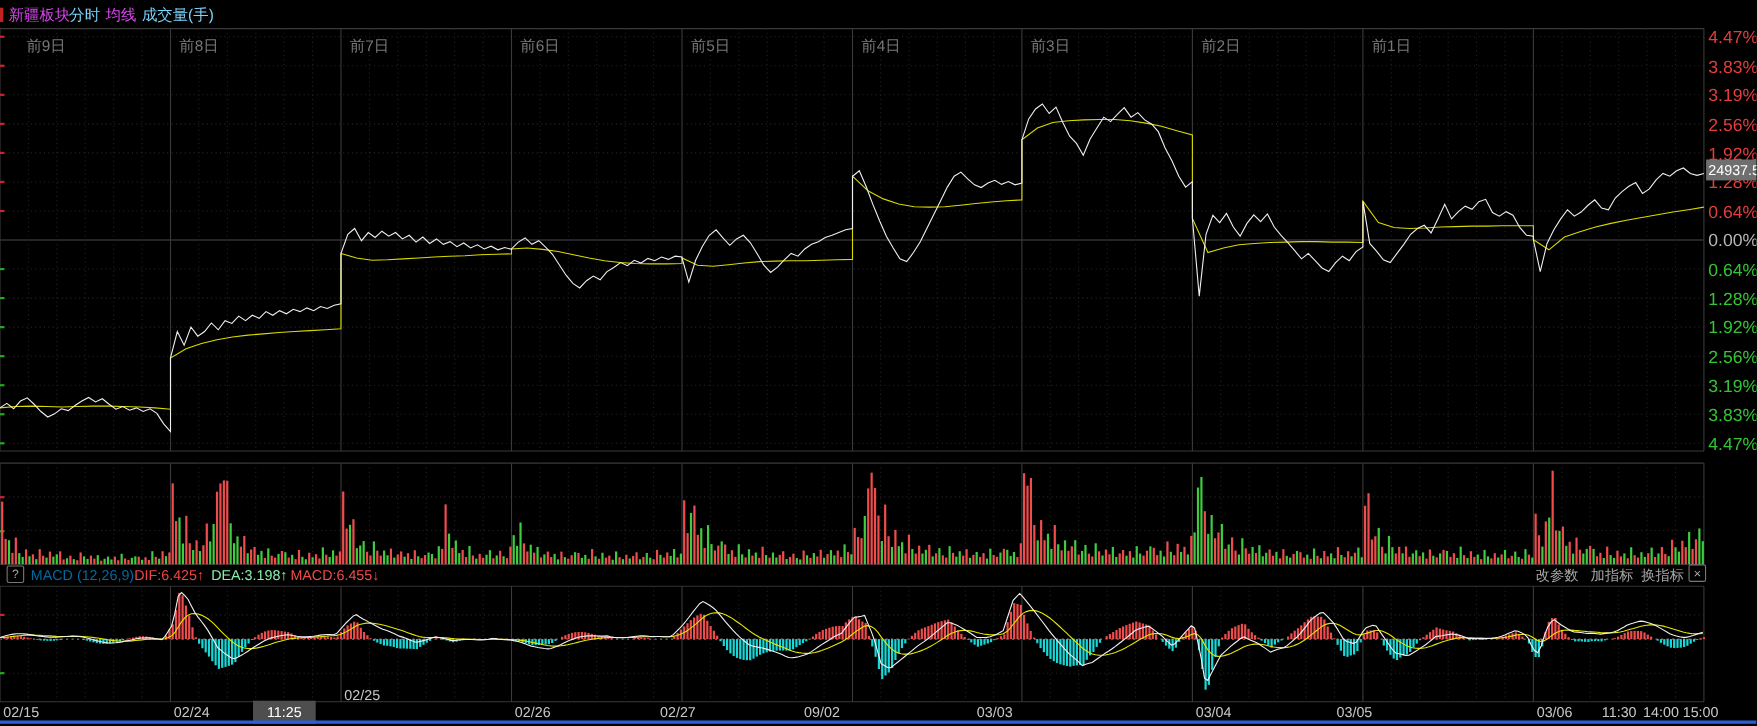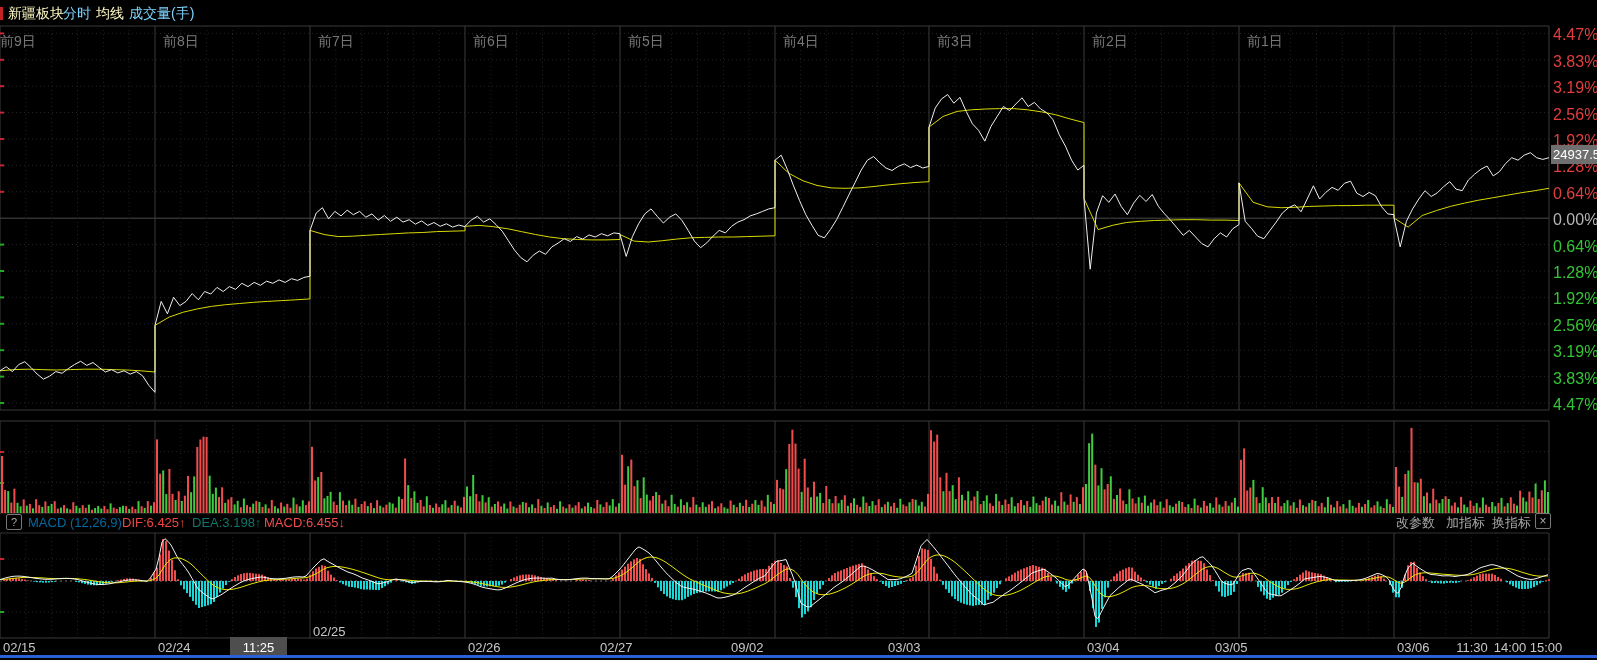--- a/index.html
+++ b/index.html
@@ -1,21 +1,21 @@
 <!DOCTYPE html>
 <html><head>
 <meta charset="utf-8">
 <style>
   html,body{margin:0;padding:0;background:#000;}
   #app{position:relative;width:1597px;height:660px;background:#000;overflow:hidden;
        font-family:"Liberation Sans","DejaVu Sans",sans-serif;}
   #chart{position:absolute;left:0;top:0;}
   .lbl{position:absolute;font-size:13px;color:#c8c8c8;white-space:nowrap;line-height:1;}
   .topbar-item{position:absolute;top:6px;font-size:14px;line-height:1;}
-  .yellow{color:#fef9c3;}
+  .yellow{color:#d946ef;}
   .white{color:#7dd3fc;}
   .red{color:#e23e3e;}
   .grn{color:#35c435;}
   .gray{color:#b5b5b5;}
   .daylbl{color:#787878;font-size:14px;}
   .axis-tick{font-size:16px;}
   .time-lbl{color:#c8c8c8;font-size:13px;}
   .time-badge{position:absolute;background:#4e4e4e;color:#ffffff;font-size:13px;
               text-align:center;padding:3px 0;width:57px;}
   #price-badge{position:absolute;left:1551px;top:145px;background:#6f6f6f;color:#fff;
@@ -1230,21 +1230,21 @@
       <polyline points="0.0,370.8 6.2,366.7 12.4,371.6 18.6,364.6 24.8,361.7 31.0,367.5 37.2,374.1 43.4,379.1 49.6,376.2 55.8,371.6 62.0,373.3 68.2,368.7 74.4,364.6 80.6,361.3 86.8,365.4 93.0,362.5 99.2,367.5 105.4,372.0 111.6,369.6 117.8,372.9 124.0,370.8 130.2,374.1 136.4,371.6 142.6,375.8 148.8,385.3 155.0,392.3 155.0,325.4 161.2,301.4 167.4,313.8 173.6,297.3 179.8,305.6 186.0,301.4 192.2,293.6 198.4,299.8 204.6,291.5 210.8,294.0 217.0,287.4 223.2,291.5 229.4,286.6 235.6,289.4 241.8,283.3 248.0,286.6 254.2,282.4 260.4,285.3 266.6,281.2 272.8,283.3 279.0,279.9 285.2,282.4 291.4,278.7 297.6,280.4 303.8,277.5 310.0,276.2 310.0,230.4 316.2,213.0 322.4,207.7 328.6,218.8 334.8,211.4 341.0,215.9 347.2,210.2 353.4,214.7 359.6,211.4 365.8,217.2 372.0,213.9 378.2,220.1 384.4,215.5 390.6,221.3 396.8,217.2 403.0,222.1 409.2,219.7 415.4,224.2 421.6,220.9 427.8,225.4 434.0,222.5 440.2,226.3 446.4,223.8 452.6,227.1 458.8,225.0 465.0,226.7 465.0,226.3 471.2,220.1 477.4,216.3 483.6,222.1 489.8,218.8 496.0,224.6 502.2,231.2 508.4,240.7 514.6,250.2 520.8,257.6 527.0,261.8 533.2,255.2 539.4,251.0 545.6,254.3 551.8,246.9 558.0,243.2 564.2,238.7 570.4,241.5 576.6,236.6 582.8,239.1 589.0,234.9 595.2,237.0 601.4,233.7 607.6,235.8 613.8,232.9 620.0,233.7 620.0,234.5 626.2,256.4 632.4,236.6 638.6,223.8 644.8,213.9 651.0,208.9 657.2,216.3 663.4,223.0 669.6,217.2 675.8,213.9 682.0,220.5 688.2,230.4 694.4,241.1 700.6,247.7 706.8,242.8 713.0,236.2 719.2,230.4 725.4,232.9 731.6,226.3 737.8,222.1 744.0,219.7 750.2,215.9 756.4,213.9 762.6,211.4 768.8,208.9 775.0,207.7 775.0,160.2 781.2,155.2 787.3,169.3 793.5,185.8 799.6,200.7 805.8,214.7 812.0,225.4 818.1,235.3 824.3,237.8 830.4,229.6 836.6,219.7 842.8,207.3 848.9,194.9 855.1,182.5 861.2,170.1 867.4,160.2 873.6,156.5 879.7,162.7 885.9,168.0 892.0,170.5 898.2,166.4 904.4,163.9 910.5,167.6 916.7,165.1 922.8,168.0 929.0,166.4 929.0,127.1 935.2,108.1 941.4,99.1 947.6,94.5 953.8,103.2 960.0,97.4 966.2,111.4 972.4,123.8 978.6,130.4 984.8,141.2 991.0,126.3 997.2,116.4 1003.4,106.5 1009.6,110.6 1015.8,104.0 1022.0,97.8 1028.2,106.5 1034.4,102.4 1040.6,109.0 1046.8,112.7 1053.0,119.7 1059.2,134.6 1065.4,146.1 1071.6,160.2 1077.8,170.1 1084.0,165.1 1084.0,198.6 1090.2,269.2 1096.4,213.0 1102.6,195.7 1108.8,202.3 1115.0,194.0 1121.2,206.4 1127.4,214.7 1133.6,203.1 1139.8,195.3 1146.0,201.5 1152.2,194.5 1158.4,206.4 1164.6,213.9 1170.8,220.5 1177.0,227.9 1183.2,235.3 1189.4,230.4 1195.6,237.0 1201.8,243.6 1208.0,246.9 1214.2,238.7 1220.4,232.9 1226.6,237.0 1232.8,228.7 1239.0,224.6 1239.0,182.9 1245.2,221.3 1251.4,228.3 1257.6,236.2 1263.8,238.7 1270.0,230.4 1276.2,222.1 1282.4,213.0 1288.6,207.7 1294.8,204.8 1301.0,211.8 1307.2,199.0 1313.4,185.8 1319.6,199.0 1325.8,192.4 1332.0,187.4 1338.2,190.3 1344.4,183.3 1350.6,181.2 1356.8,193.2 1363.0,196.5 1369.2,192.4 1375.4,195.7 1381.6,206.8 1387.8,213.9 1394.0,214.7 1394.0,218.0 1400.2,246.9 1406.4,221.3 1412.6,208.9 1418.8,199.0 1425.0,190.7 1431.2,196.5 1437.4,192.8 1443.6,186.6 1449.8,181.7 1456.0,189.1 1462.2,190.7 1468.4,180.0 1474.6,174.2 1480.8,169.3 1487.0,166.0 1493.2,175.9 1499.4,171.7 1505.6,163.5 1511.8,157.7 1518.0,160.2 1524.2,155.2 1530.4,152.7 1536.6,157.7 1542.8,159.4 1549.0,157.7" fill="none" stroke="#efefef" stroke-width="1"></polyline>
     </svg>
 
   <div id="red-tick"></div>
   <span class="topbar-item yellow" style="left:8px">新疆板块</span>
   <span class="topbar-item white" style="left:63px">分时</span>
   <span class="topbar-item yellow" style="left:96px">均线</span>
   <span class="topbar-item white" style="left:129px">成交量(手)</span>
 
   <div id="day-labels">
-      <div class="lbl daylbl" style="left: 0; top: 34px;">前9日</div>
+      <div class="lbl daylbl" style="left: 24px; top: 34px;">前9日</div>
       <div class="lbl daylbl" style="left: 163px; top: 34px;">前8日</div>
       <div class="lbl daylbl" style="left: 318px; top: 34px;">前7日</div>
       <div class="lbl daylbl" style="left: 473px; top: 34px;">前6日</div>
       <div class="lbl daylbl" style="left: 628px; top: 34px;">前5日</div>
       <div class="lbl daylbl" style="left: 783px; top: 34px;">前4日</div>
       <div class="lbl daylbl" style="left: 937px; top: 34px;">前3日</div>
       <div class="lbl daylbl" style="left: 1092px; top: 34px;">前2日</div>
       <div class="lbl daylbl" style="left: 1247px; top: 34px;">前1日</div>
     </div>
   <div id="right-axis">
@@ -1262,21 +1262,21 @@
       <div class="lbl axis-tick grn" style="left: 1553px; top: 317.8px;">2.56%</div>
       <div class="lbl axis-tick grn" style="left: 1553px; top: 344.2px;">3.19%</div>
       <div class="lbl axis-tick grn" style="left: 1553px; top: 370.6px;">3.83%</div>
       <div class="lbl axis-tick grn" style="left: 1553px; top: 397px;">4.47%</div>
     </div>
   <div id="price-badge">24937.5</div>
 
   <div class="box-btn" style="left:6px;top:514px">?</div>
   <span class="macd-item" style="left:28px;color:#0369a1">MACD (12,26,9)</span>
   <span class="macd-item" style="left:122px;color:#ef4444">DIF:6.425↑</span>
-  <span class="macd-item" style="left:192px;color:#0f766e">DEA:3.198↑</span>
+  <span class="macd-item" style="left:192px;color:#86efac">DEA:3.198↑</span>
   <span class="macd-item" style="left:264px;color:#ef4d4d">MACD:6.455↓</span>
   <span class="macd-item" style="left:1396px;color:#a8a8a8">改参数</span>
   <span class="macd-item" style="left:1446px;color:#a8a8a8">加指标</span>
   <span class="macd-item" style="left:1492px;color:#a8a8a8">换指标</span>
   <div class="box-btn" style="left:1535px;top:513px;font-size:12px">×</div>
 
   <div id="time-axis">
       <div class="lbl time-lbl" style="top: 641px; left: 3px;">02/15</div>
       <div class="lbl time-lbl" style="top: 641px; left: 158px;">02/24</div>
       <div class="time-badge" style="left: 230px; top: 637px;">11:25</div>

